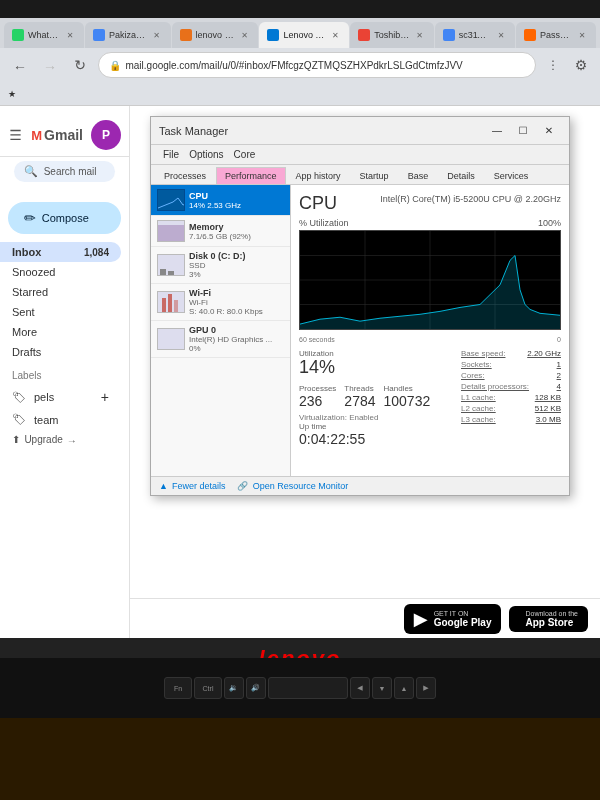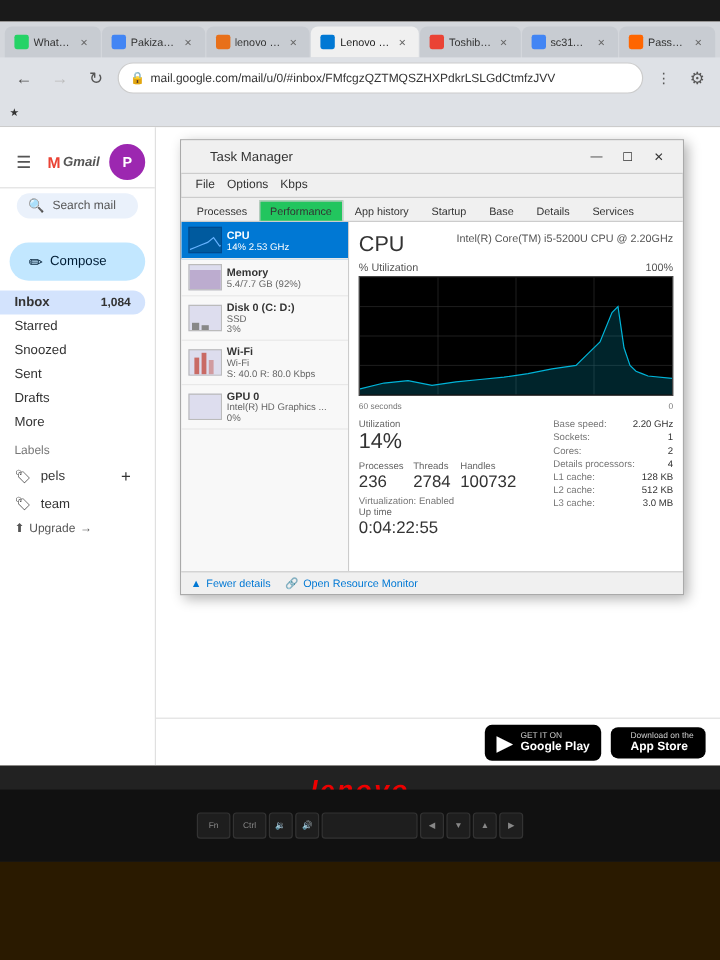--- a/index.html
+++ b/index.html
@@ -289,21 +289,20 @@
       background: #f0f0f0;
       padding: 4px 8px;
       height: 28px;
       border-bottom: 1px solid #ccc;
     }
 
     .tm-title {
       font-size: 11px;
       color: #333;
       flex: 1;
-      margin-left: 16px;
     }
 
     .tm-window-btns {
       display: flex;
       gap: 2px;
     }
 
     .tm-btn {
       width: 24px;
       height: 18px;
@@ -342,21 +341,21 @@
     .tm-tab {
       padding: 3px 8px;
       font-size: 9px;
       cursor: pointer;
       color: #333;
       border: 1px solid transparent;
       border-bottom: none;
     }
 
     .tm-tab.active {
-      background: #22c55e;
+      background: #f9a8d4;
       border-color: #ccc;
       border-bottom-color: #fff;
     }
 
     .tm-body {
       display: flex;
       flex: 1;
       overflow: hidden;
     }
 
@@ -672,20 +671,21 @@
     }
 
     .tm-detail-left {
       flex: 1;
     }
 
     .tm-detail-right {
       width: 100px;
       font-size: 8px;
       color: #555;
+      text-decoration: underline;
     }
 
     .tm-detail-right-row {
       display: flex;
       justify-content: space-between;
       margin-bottom: 2px;
     }
 
     .tm-detail-right-label {
       color: #777;
@@ -775,21 +775,21 @@
   </div>
 
   <div class="gmail-area">
 
     <div class="gmail-sidebar">
 
       <div class="gmail-top-bar">
         <div class="nav-btn" style="font-size:14px;">☰</div>
         <div style="display:flex;align-items:center;gap:2px;">
           <span style="font-size:13px;font-weight:700;color:#EA4335;">M</span>
-          <span style="font-size:11px;color:#555;font-weight:600;font-style:italic;">Gmail</span>
+          <span style="font-size:14px;color:#555;font-weight:600;">Gmail</span>
         </div>
         <div style="margin-left:auto;">
           <div class="avatar-circle">P</div>
         </div>
       </div>
 
       <div style="padding:4px 6px;">
         <div class="search-bar">
           <span>🔍</span>
           <span style="font-size:10px;color:#555;">Search mail</span>
@@ -800,37 +800,37 @@
         <span class="compose-icon">✏</span>
         <span>Compose</span>
       </div>
 
       <div id="nav-items-container">
           <div class="nav-item active">
       <span>Inbox</span>
       <span class="badge">1,084</span>
     </div>
           <div class="nav-item">
+      <span>Snoozed</span>
+
+    </div>
+          <div class="nav-item">
       <span>Starred</span>
-
-    </div>
-          <div class="nav-item">
-      <span>Snoozed</span>
 
     </div>
           <div class="nav-item">
       <span>Sent</span>
 
     </div>
           <div class="nav-item">
+      <span>More</span>
+
+    </div>
+          <div class="nav-item">
       <span>Drafts</span>
-
-    </div>
-          <div class="nav-item">
-      <span>More</span>
 
     </div>
         </div>
 
       <div class="nav-label-section">
         <div style="display:flex;justify-content:space-between;align-items:center;">
           <span>Labels</span>
         </div>
       </div>
 
@@ -863,21 +863,21 @@
           <div class="tm-window-btns">
             <div class="tm-btn">—</div>
             <div class="tm-btn">☐</div>
             <div class="tm-btn close">✕</div>
           </div>
         </div>
 
         <div class="tm-menubar">
           <span class="tm-menu-item">File</span>
           <span class="tm-menu-item">Options</span>
-          <span class="tm-menu-item">Kbps</span>
+          <span class="tm-menu-item">Core</span>
         </div>
 
         <div class="tm-tabs">
           <div class="tm-tab">Processes</div>
           <div class="tm-tab active">Performance</div>
           <div class="tm-tab">App history</div>
           <div class="tm-tab">Startup</div>
           <div class="tm-tab">Base</div>
           <div class="tm-tab">Details</div>
           <div class="tm-tab">Services</div>
@@ -901,21 +901,21 @@
 
             <div class="tm-process">
               <div class="tm-process-graph">
                 <svg width="28" height="22" viewBox="0 0 28 22">
                   <rect x="0" y="2" width="28" height="18" fill="#dde"></rect>
                   <rect x="0" y="4" width="26" height="16" fill="#9c7bb0" opacity="0.5"></rect>
                 </svg>
               </div>
               <div class="tm-process-info">
                 <div class="tm-process-name">Memory</div>
-                <div class="tm-process-sub">5.4/7.7 GB (92%)</div>
+                <div class="tm-process-sub">7.1/6.5 GB (92%)</div>
               </div>
             </div>
 
             <div class="tm-process">
               <div class="tm-process-graph">
                 <svg width="28" height="22" viewBox="0 0 28 22">
                   <rect x="0" y="0" width="28" height="22" fill="#dde"></rect>
                   <rect x="2" y="14" width="6" height="6" fill="#888"></rect>
                   <rect x="10" y="16" width="6" height="4" fill="#888"></rect>
                 </svg>

